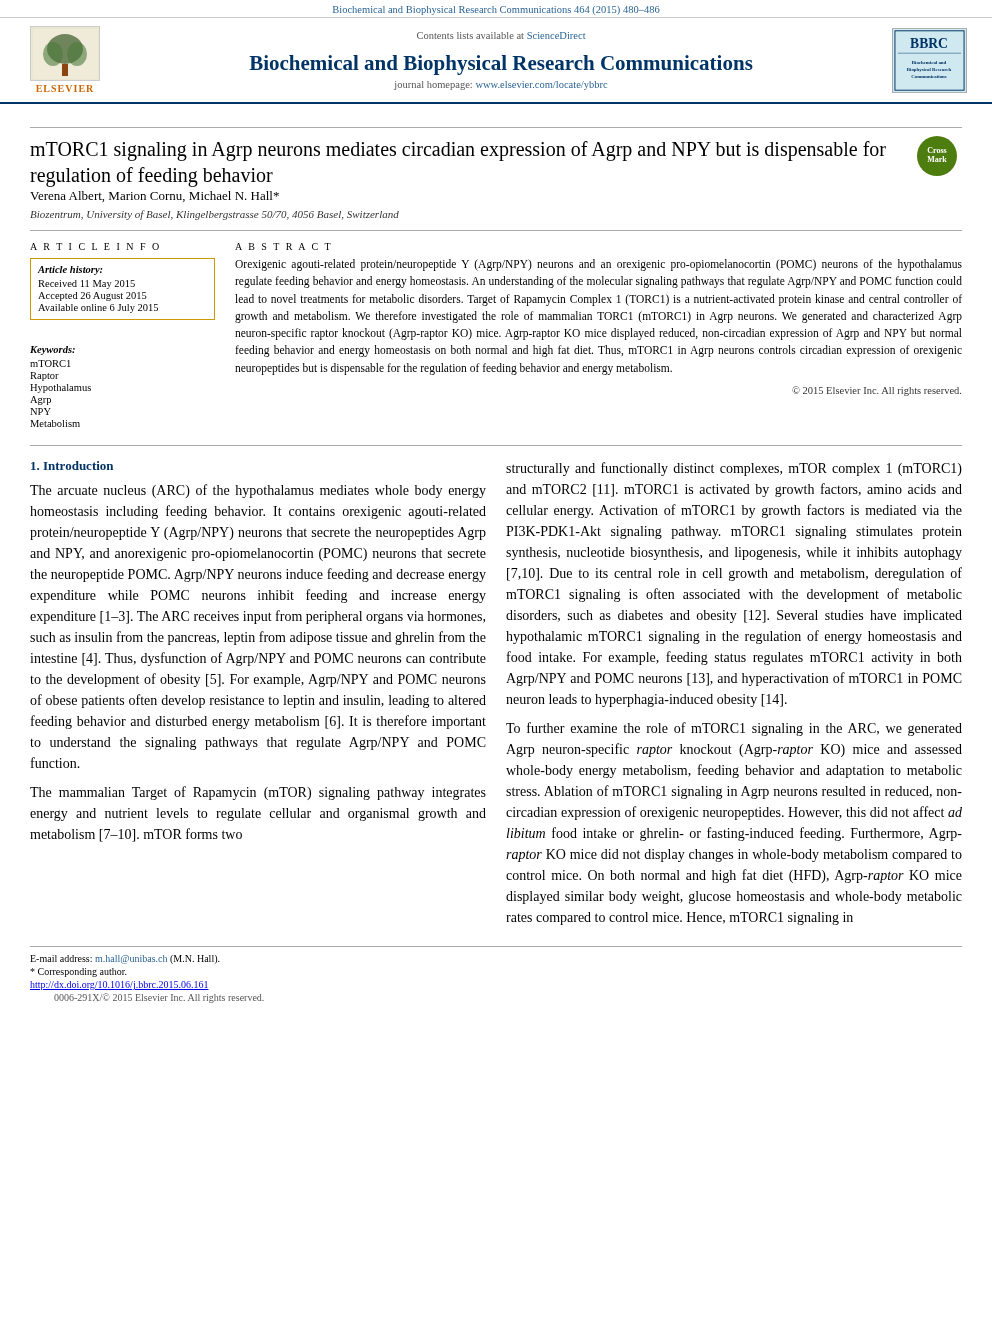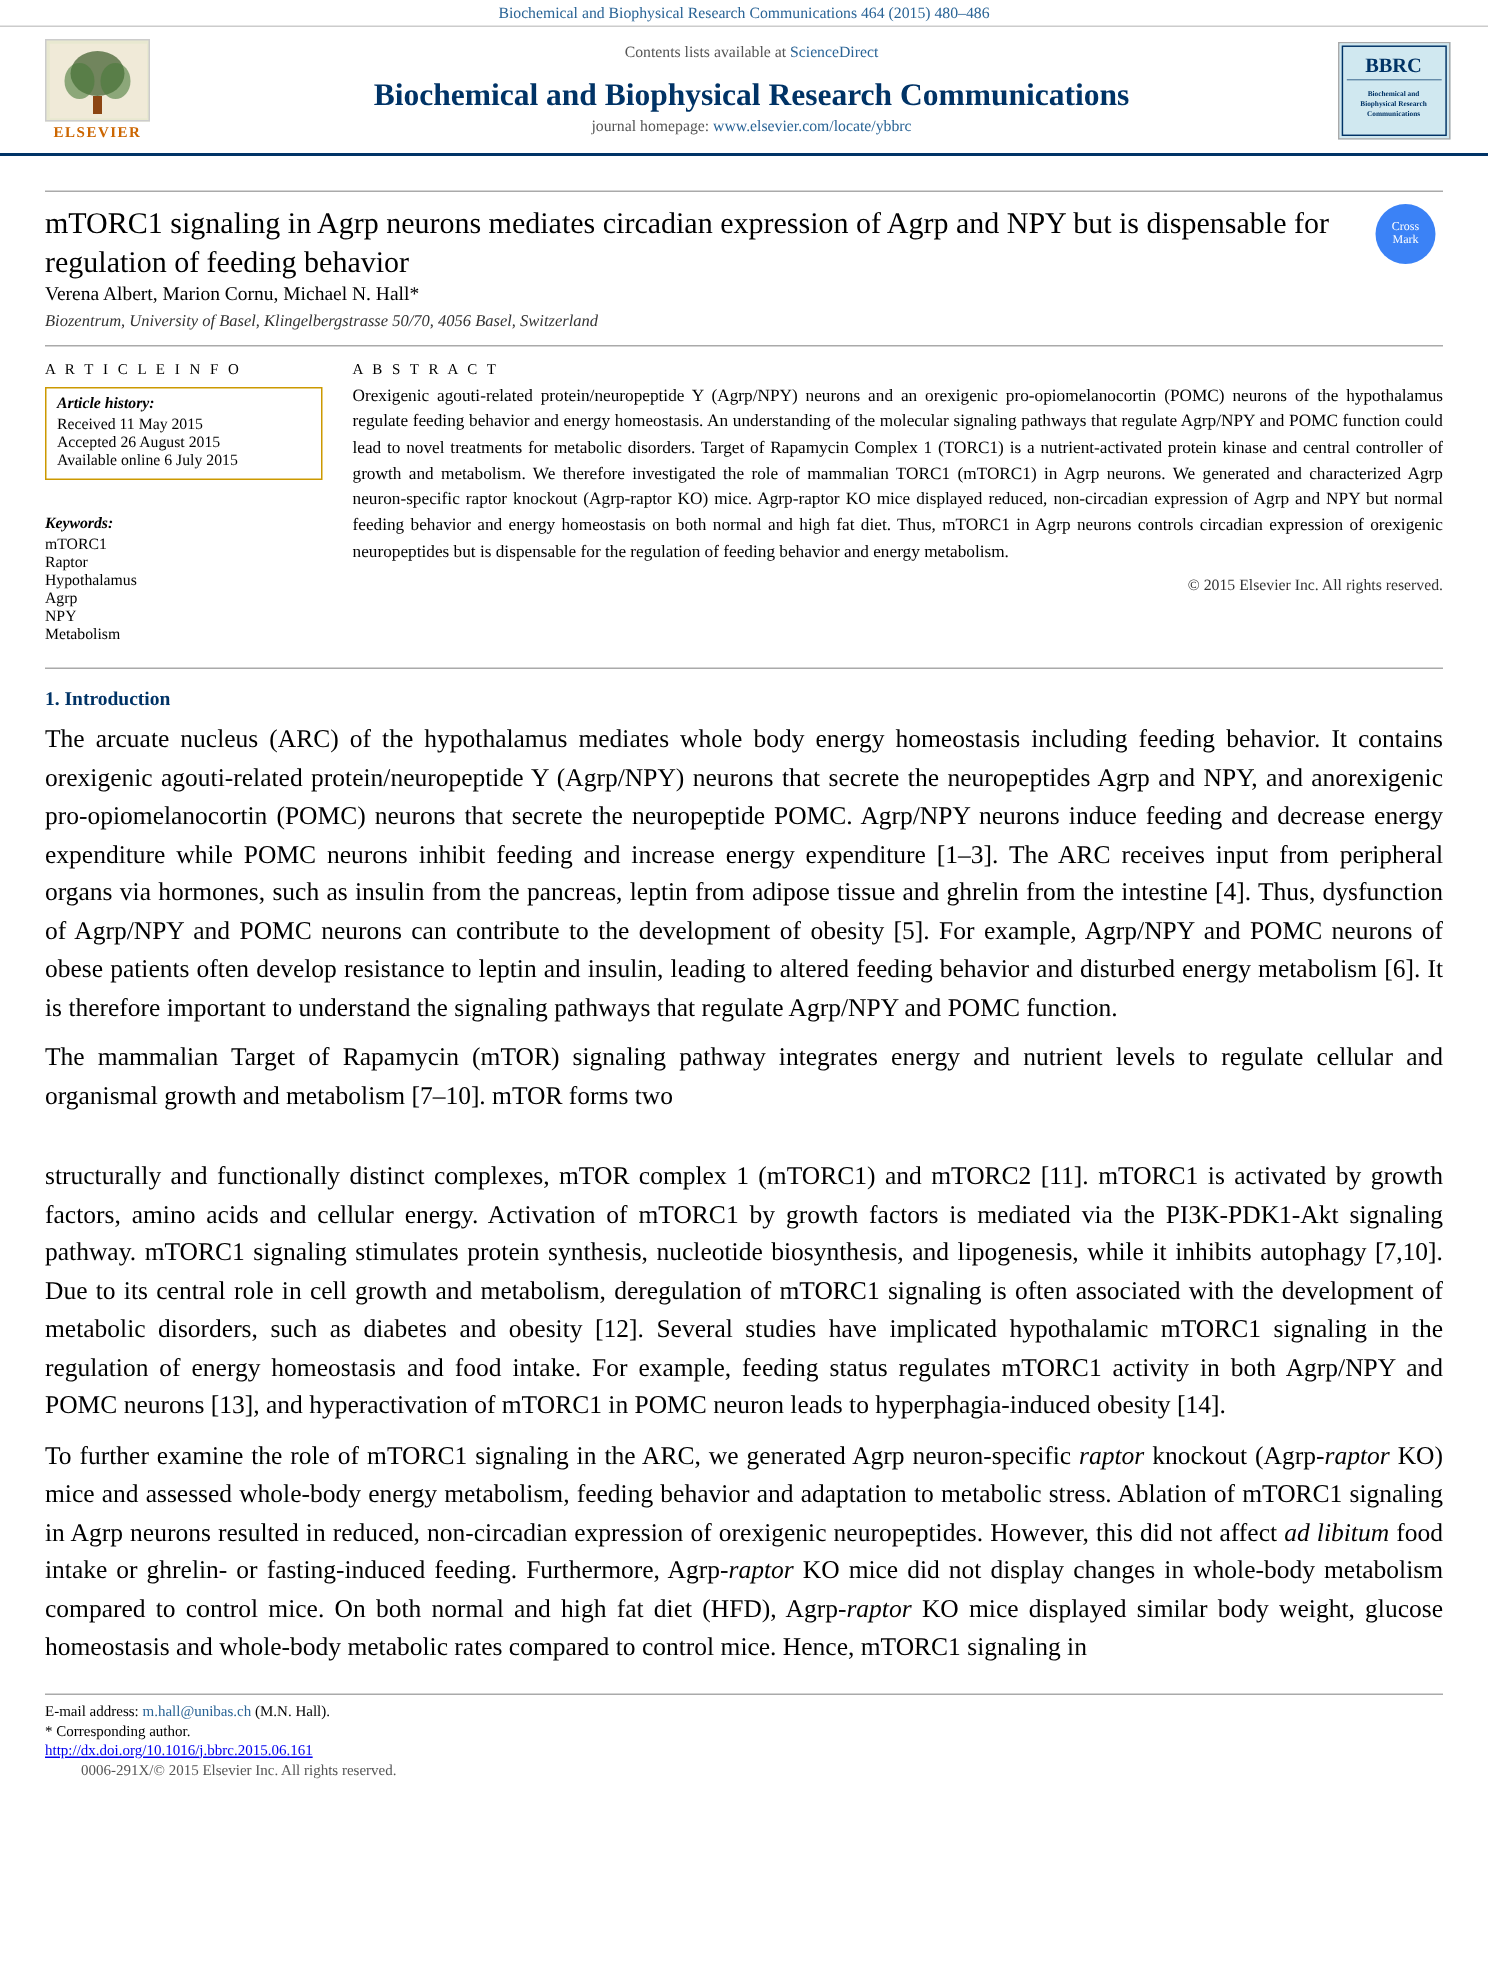--- a/index.html
+++ b/index.html
@@ -125,27 +125,27 @@
       position: absolute;
       top: 0;
       right: 0;
       width: 45px;
       height: 45px;
     }
     .crossmark-inner {
       width: 40px;
       height: 40px;
       border-radius: 50%;
-      background: #3b82f6;
+      background: #4d7c0f;
       display: flex;
       align-items: center;
       justify-content: center;
       color: #fff;
       font-size: 8px;
-      font-weight: normal;
+      font-weight: bold;
       text-align: center;
       line-height: 1.1;
     }
 
     .authors {
       font-size: 13px;
       margin-bottom: 4px;
     }
     .affiliation {
       font-size: 11px;
@@ -235,37 +235,36 @@
     
     .body-content {
       margin-top: 15px;
       border-top: 1px solid #aaa;
       padding-top: 12px;
     }
 
     .body-columns {
       display: flex;
       gap: 20px;
-      flex-direction: column;
     }
     .body-col {
       flex: 1;
       font-size: 11.5px;
     }
     .section-title {
       font-size: 13px;
       font-weight: bold;
       color: #003366;
       margin-bottom: 6px;
     }
     .body-col p {
       text-align: justify;
       line-height: 1.5;
       margin-bottom: 8px;
-      font-size: 17px;
+      font-size: 14px;
     }
     .body-col p .italic {
       font-style: italic;
     }
 
     
     .footer {
       margin-top: 10px;
       border-top: 1px solid #aaa;
       padding-top: 6px;

